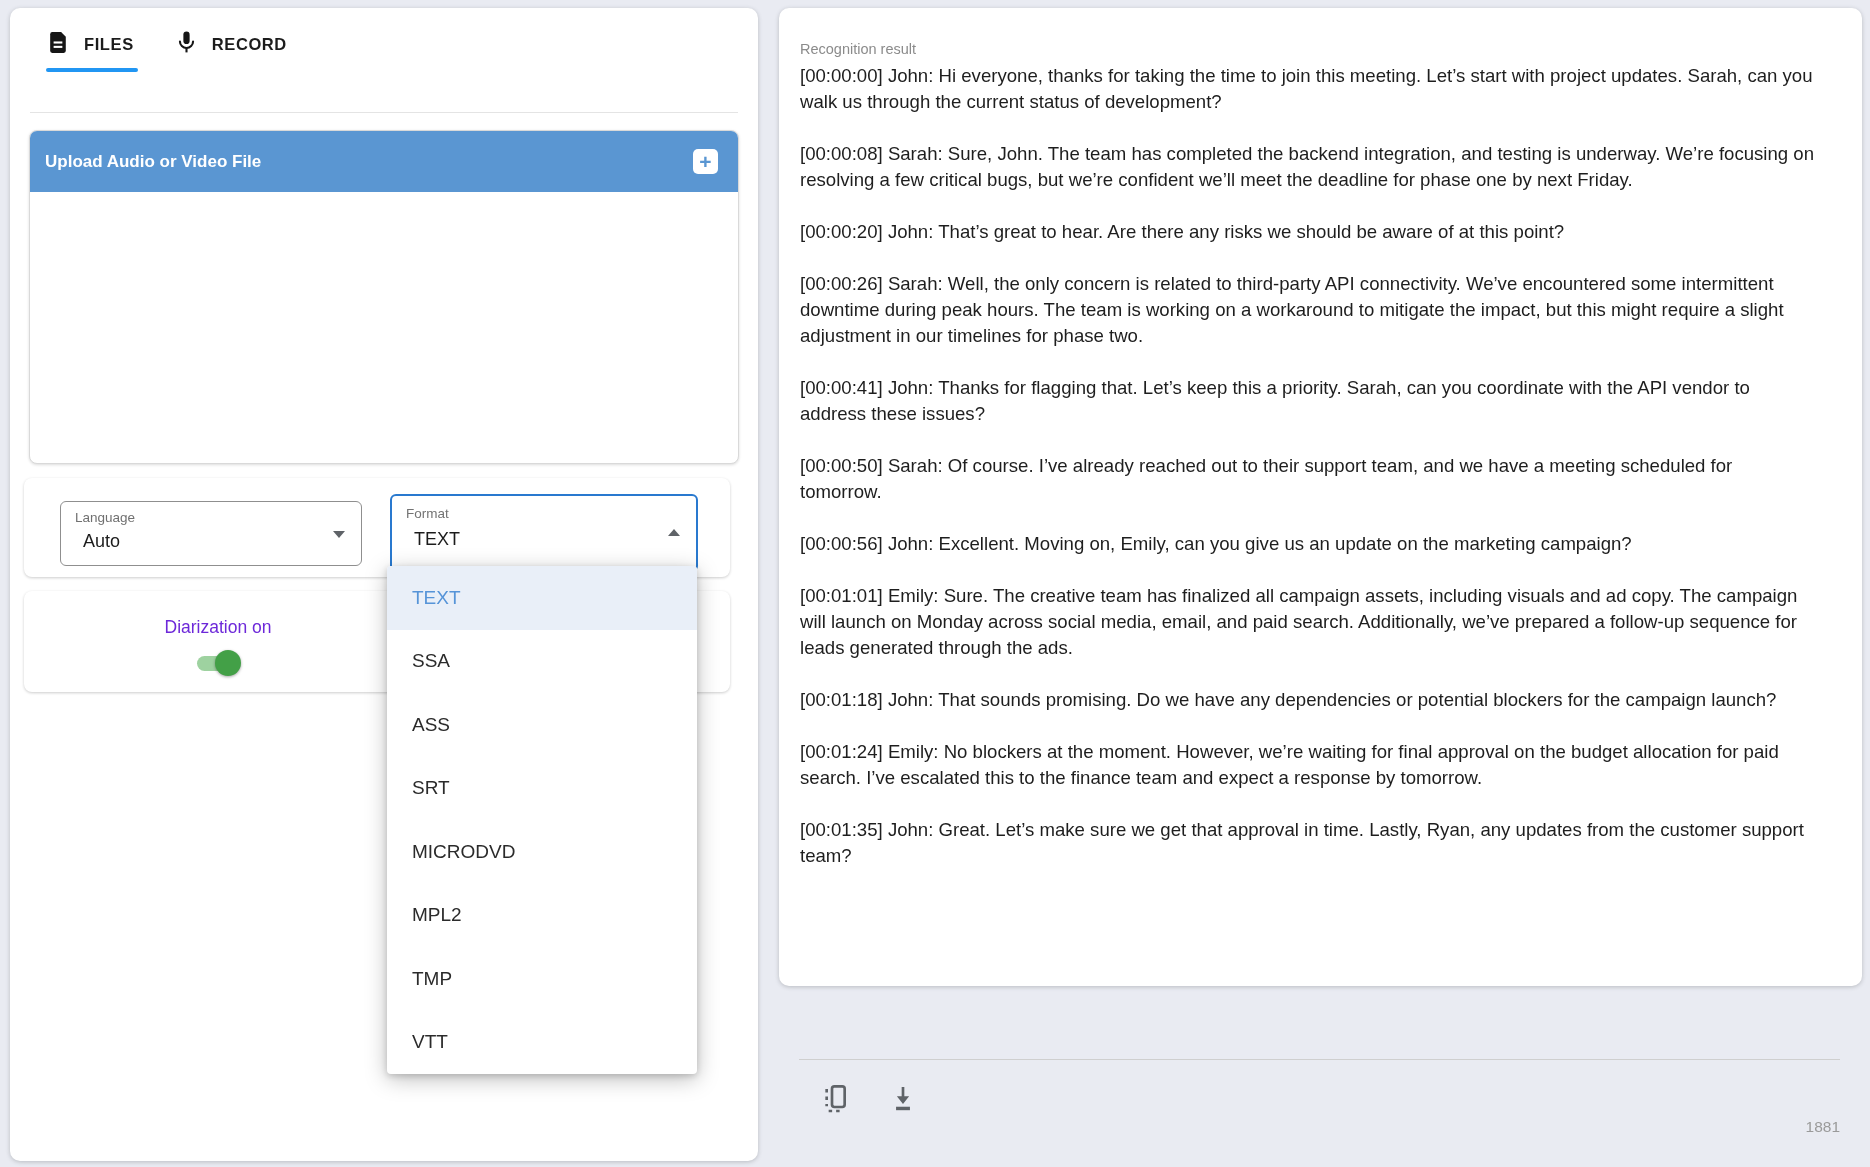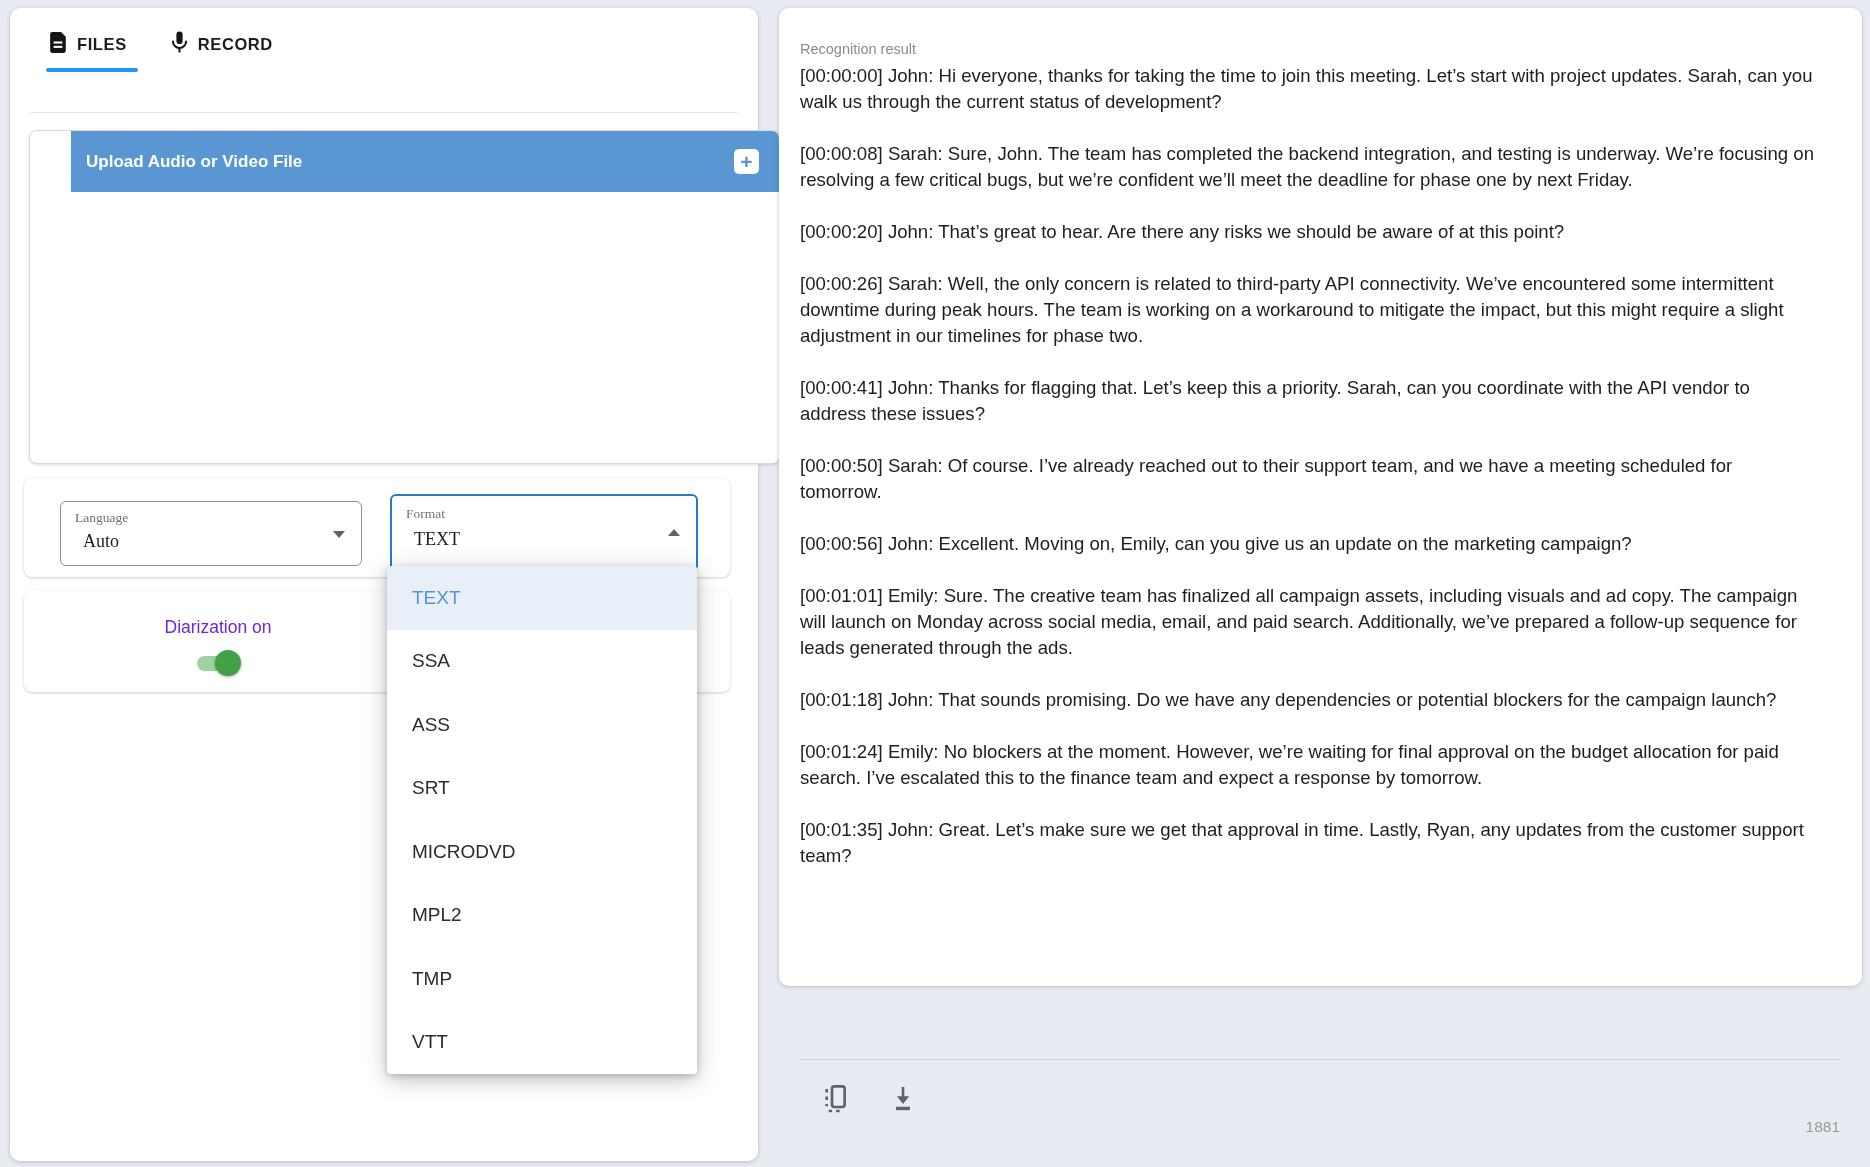--- a/index.html
+++ b/index.html
@@ -3,35 +3,35 @@
 <meta charset="utf-8">
 <style>
   html,body{margin:0;padding:0;background:#e9ebf2;font-family:"Liberation Sans",sans-serif;}
   .page{position:relative;width:1870px;height:1167px;background:#e9ebf2;overflow:hidden;}
   .card{position:absolute;background:#fff;border-radius:10px;box-shadow:0 1px 4px rgba(60,64,67,.28);}
   .card-left{left:10px;top:8px;width:748px;height:1153px;}
   .card-right{left:779px;top:8px;width:1083px;height:978px;}
 
   
   .tabs{position:absolute;left:36px;top:22px;display:flex;align-items:center;gap:40px;}
-  .tab{display:flex;align-items:center;gap:6px;cursor:pointer;}
+  .tab{display:flex;align-items:center;gap:13px;cursor:pointer;}
   .tab-label{font-size:16.5px;font-weight:700;letter-spacing:.6px;color:#1c1c1c;}
   .tab-underline{position:absolute;left:36px;top:60px;width:92px;height:4px;background:#2196f3;border-radius:2px;}
   .tabs-divider{position:absolute;left:20px;right:20px;top:104px;height:1px;background:#e4e4e4;}
 
   
-  .upload-card{position:absolute;left:19px;top:122px;width:708px;height:332px;border:1px solid #d9d9d9;border-radius:8px;box-shadow:0 1px 3px rgba(0,0,0,.14);overflow:hidden;background:#fff;padding-left:41px;}
+  .upload-card{position:absolute;left:19px;top:122px;width:708px;height:332px;border:1px solid #d9d9d9;border-radius:8px;box-shadow:0 1px 3px rgba(0,0,0,.14);overflow:hidden;background:#fff;}
   .upload-header{position:relative;height:61px;background:#5a96d2;display:flex;align-items:center;}
   .upload-title{color:#fff;font-size:17px;font-weight:700;margin-left:15px;}
   .upload-add{position:absolute;right:20px;top:18px;width:25px;height:25px;background:#fff;border-radius:5px;display:flex;align-items:center;justify-content:center;color:#5a96d2;font-size:21px;font-weight:700;line-height:1;cursor:pointer;}
 
   
   .row-card{position:absolute;background:#fff;border-radius:8px;box-shadow:0 1px 3px rgba(0,0,0,.20);}
   .selects-card{left:14px;top:470px;width:706px;height:99px;}
-  .select-box{position:absolute;border-radius:6px;background:#fff;cursor:pointer;font-family:Liberation Serif, serif;}
+  .select-box{position:absolute;border-radius:6px;background:#fff;cursor:pointer;}
   .lang-box{left:36px;top:23px;width:300px;height:63px;border:1px solid #8f8f8f;}
   .fmt-box{left:366px;top:16px;width:304px;height:74px;border:2px solid #2979cf;}
   .select-label{position:absolute;left:14px;top:8px;font-size:13.5px;color:#707070;}
   .fmt-box .select-label{color:#737373;top:10px;}
   .select-value{position:absolute;left:22px;top:29px;font-size:18px;color:#1c1c1c;}
   .fmt-box .select-value{top:33px;}
   .caret{position:absolute;right:16px;top:50%;width:0;height:0;border-left:6px solid transparent;border-right:6px solid transparent;}
   .caret-down{margin-top:-3px;border-top:7px solid #5f6368;}
   .caret-up{margin-top:-4px;border-bottom:7px solid #5f6368;}
 

